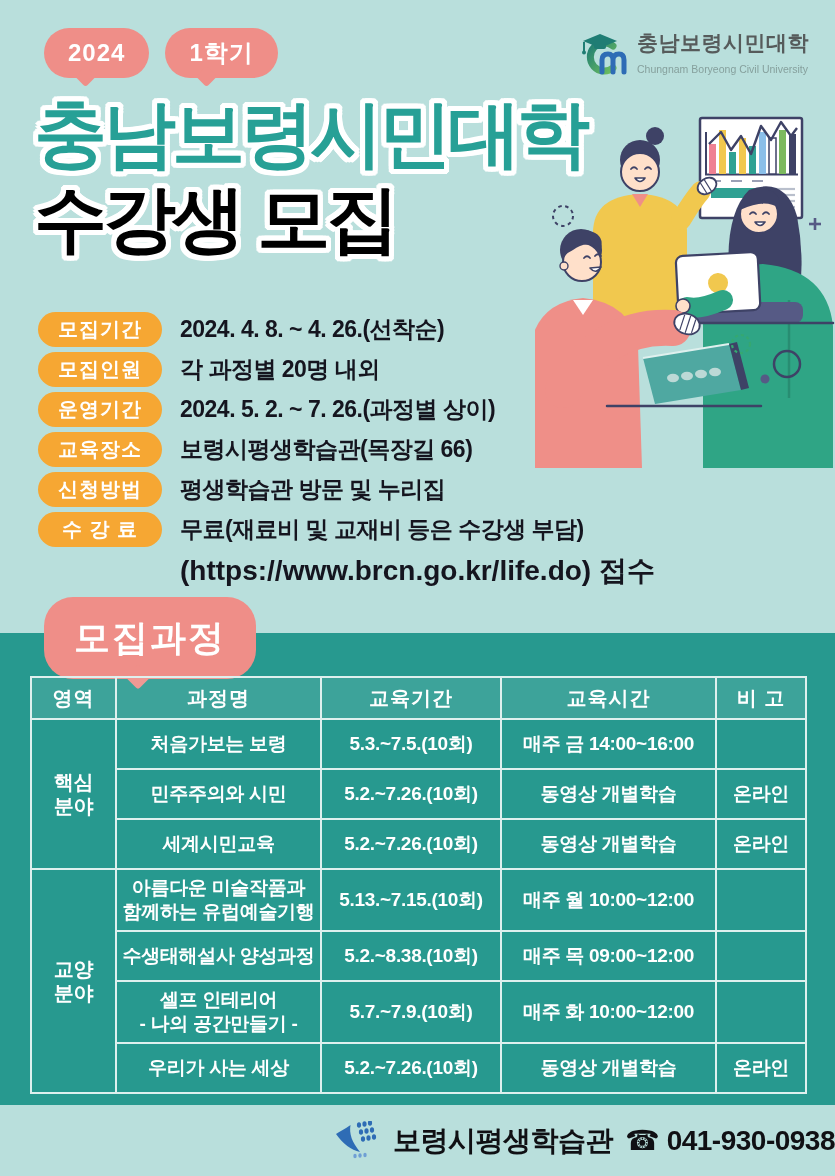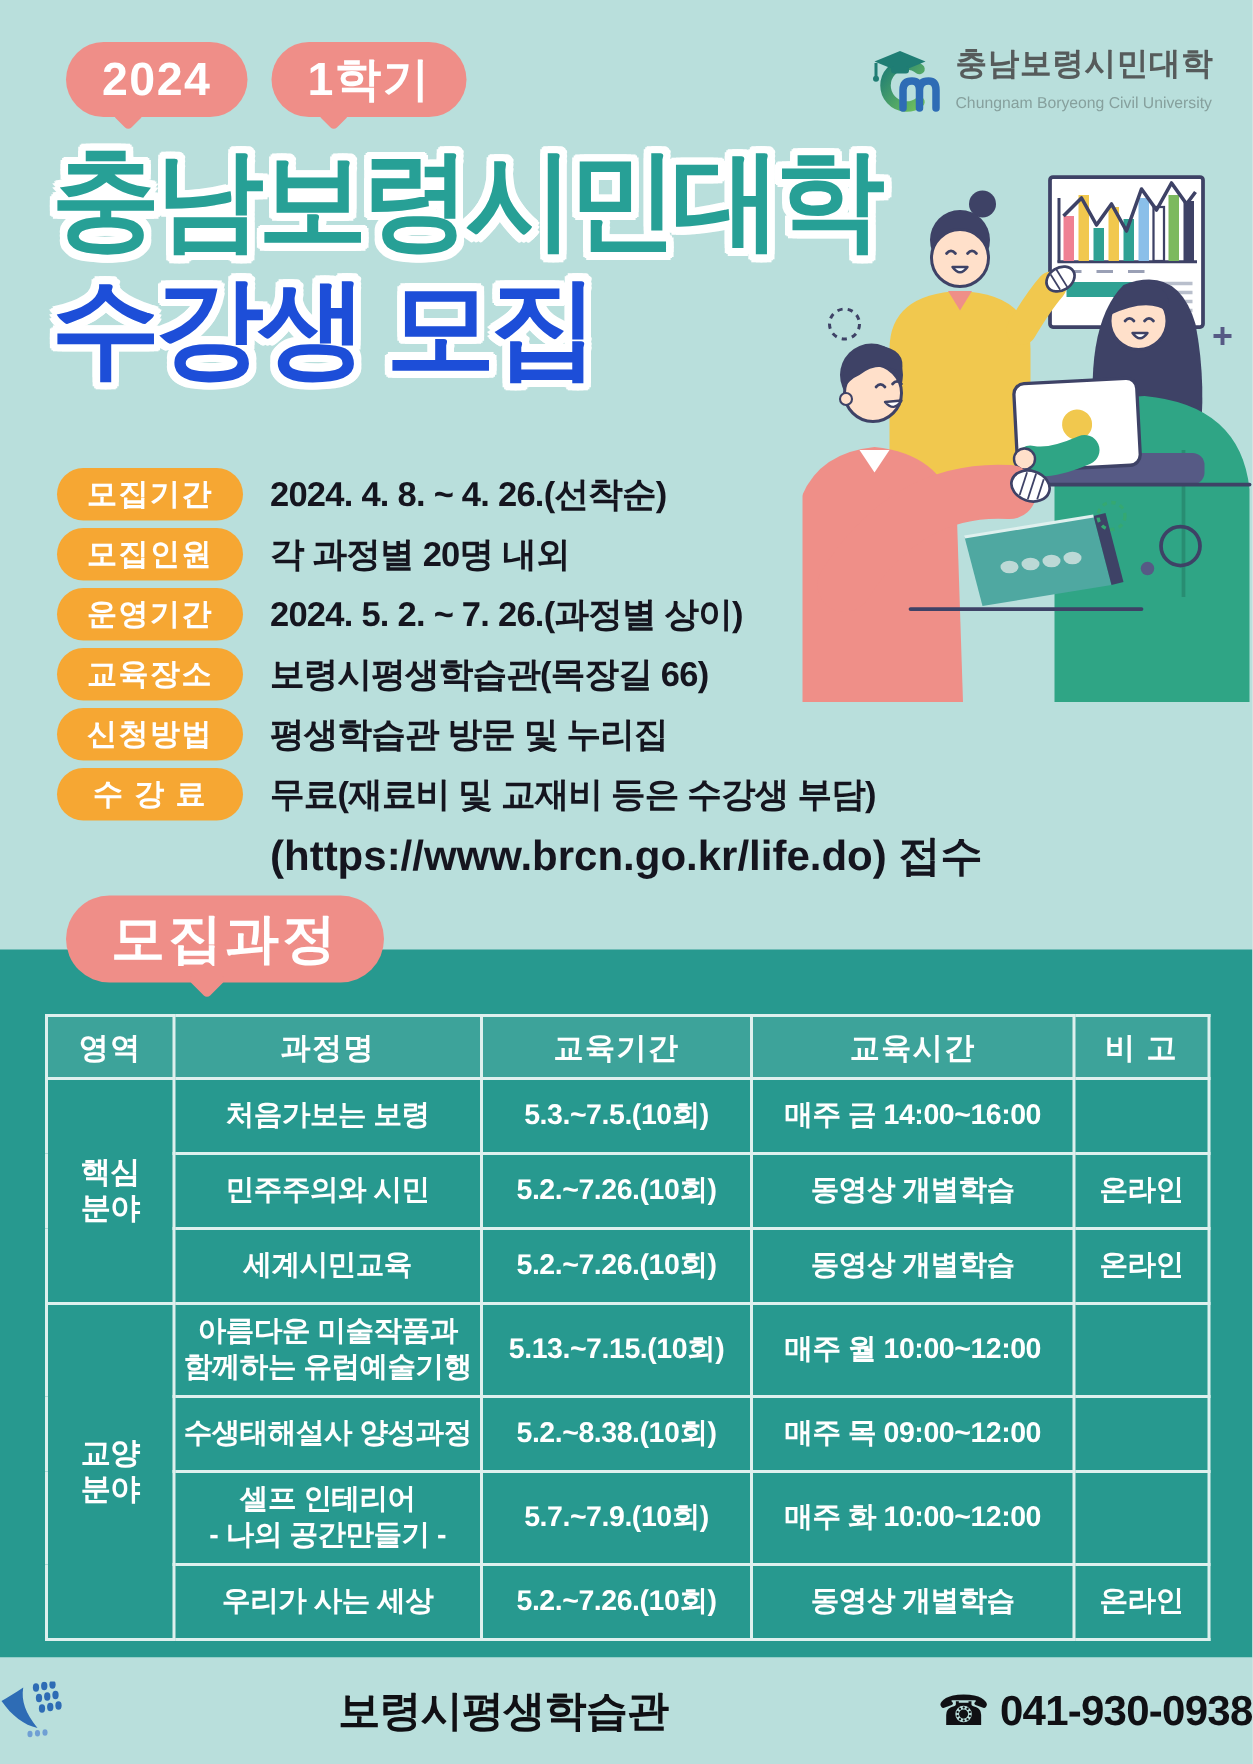--- a/index.html
+++ b/index.html
@@ -5,21 +5,21 @@
   html,body{margin:0;padding:0;background:#e8e8e8;}
   .poster{
     position:relative; width:835px; height:1176px; overflow:hidden;
     background:#b9dfdc;
     font-family:"Liberation Sans","DejaVu Sans",sans-serif;
   }
   
   .top-badges{position:absolute; left:44px; top:28px; display:flex; gap:16px; z-index:5;}
   .bubble-pill{
     position:relative; background:#ef8e88; color:#fff; font-weight:800;
-    font-size:31px; height:50px; padding:0 24px; border-radius:26px;
+    font-size:24px; height:50px; padding:0 24px; border-radius:26px;
     display:flex; align-items:center; letter-spacing:1px;
   }
   .bubble-pill::after{
     content:""; position:absolute; bottom:-6px; left:34px; width:15px; height:15px;
     background:#ef8e88; border-radius:3px; transform:rotate(45deg);
   }
   
   .org-logo{position:absolute; top:30px; right:26px; display:flex; align-items:center; gap:8px; z-index:5;}
   .org-logo .texts{display:flex; flex-direction:column; line-height:1.1;}
   .org-logo .name{font-size:21px; font-weight:800; color:#565b5b; letter-spacing:.5px;}
@@ -28,57 +28,57 @@
   .title-block{position:absolute; left:34px; top:92px; z-index:4; line-height:1.16;}
   .title-line{
     font-weight:900; font-size:73px; letter-spacing:-4px; white-space:nowrap;
     text-shadow:
       -4px -4px 0 #fff, 4px -4px 0 #fff, -4px 4px 0 #fff, 4px 4px 0 #fff,
       -5px 0 0 #fff, 5px 0 0 #fff, 0 -5px 0 #fff, 0 5px 0 #fff,
       -3px -5px 0 #fff, 3px 5px 0 #fff, 5px -3px 0 #fff, -5px 3px 0 #fff,
       3px -5px 0 #fff, -3px 5px 0 #fff, 5px 3px 0 #fff, -5px -3px 0 #fff;
   }
   .title-teal{color:#27a096;}
-  .title-navy{color:#1d4ed8;}
+  .title-navy{color:#000000;}
   
   .info-list{position:absolute; left:38px; top:312px; z-index:4;}
   .info-row{display:flex; align-items:center; gap:18px; margin-bottom:5px; height:35px;}
   .info-badge{
     width:124px; min-width:124px; height:35px; border-radius:18px; background:#f6a733;
     color:#fff; font-size:20px; font-weight:800; display:flex; align-items:center;
     justify-content:center; letter-spacing:1px;
   }
   .info-value{font-size:23px; font-weight:800; color:#15151f; letter-spacing:-.5px; white-space:nowrap;}
   .info-sub{margin-left:142px; font-size:28px; font-weight:800; color:#15151f; margin-top:2px;}
   
   .recruit-section{position:absolute; left:0; top:633px; width:835px; height:472px; background:#27998f; z-index:2;}
   .section-bubble{
     position:absolute; left:44px; top:597px; z-index:6;
     background:#ef8e88; color:#fff; font-weight:800; font-size:36px;
-    height:58px; padding:0 30px; border-radius:29px; display:flex; align-items:center; letter-spacing:2px;
+    height:58px; padding:12px 30px; border-radius:29px; display:flex; align-items:center; letter-spacing:2px;
   }
   .section-bubble::after{
     content:""; position:absolute; bottom:-7px; left:85px; width:18px; height:18px;
     background:#ef8e88; border-radius:3px; transform:rotate(45deg);
   }
   
   .course-table{
     position:absolute; left:30px; top:676px; width:775px; z-index:6;
     border-collapse:collapse; table-layout:fixed; color:#fff; text-align:center;
   }
   .course-table th,.course-table td{border:2px solid #def0ee; padding:0 4px;}
   .course-table thead tr{height:42px; background:rgba(255,255,255,.10);}
   .course-table th{font-size:20px; font-weight:800; letter-spacing:1px;}
   .course-table td{font-size:19px; font-weight:700; letter-spacing:-.3px; white-space:pre-line; line-height:1.25;border-radius:24px;}
   tr.single{height:50px;} tr.double{height:62px;}
   td.area{font-size:20px; font-weight:800; line-height:1.2;}
   
   .footer{
     position:absolute; left:0; top:1105px; width:835px; height:71px; background:#b9dfdc;
-    display:flex; align-items:center; justify-content:space-between; gap:12px; z-index:5;
+    display:flex; align-items:center; justify-content:flex-end; gap:12px; z-index:5;
   }
   .footer-text{font-size:28px; font-weight:800; color:#101014; letter-spacing:-.5px;}
   
   .illustration{position:absolute; left:535px; top:88px; width:300px; height:380px; z-index:3; pointer-events:none;}
 </style>
 </head>
 <body>
 
 <div class="poster">
 

